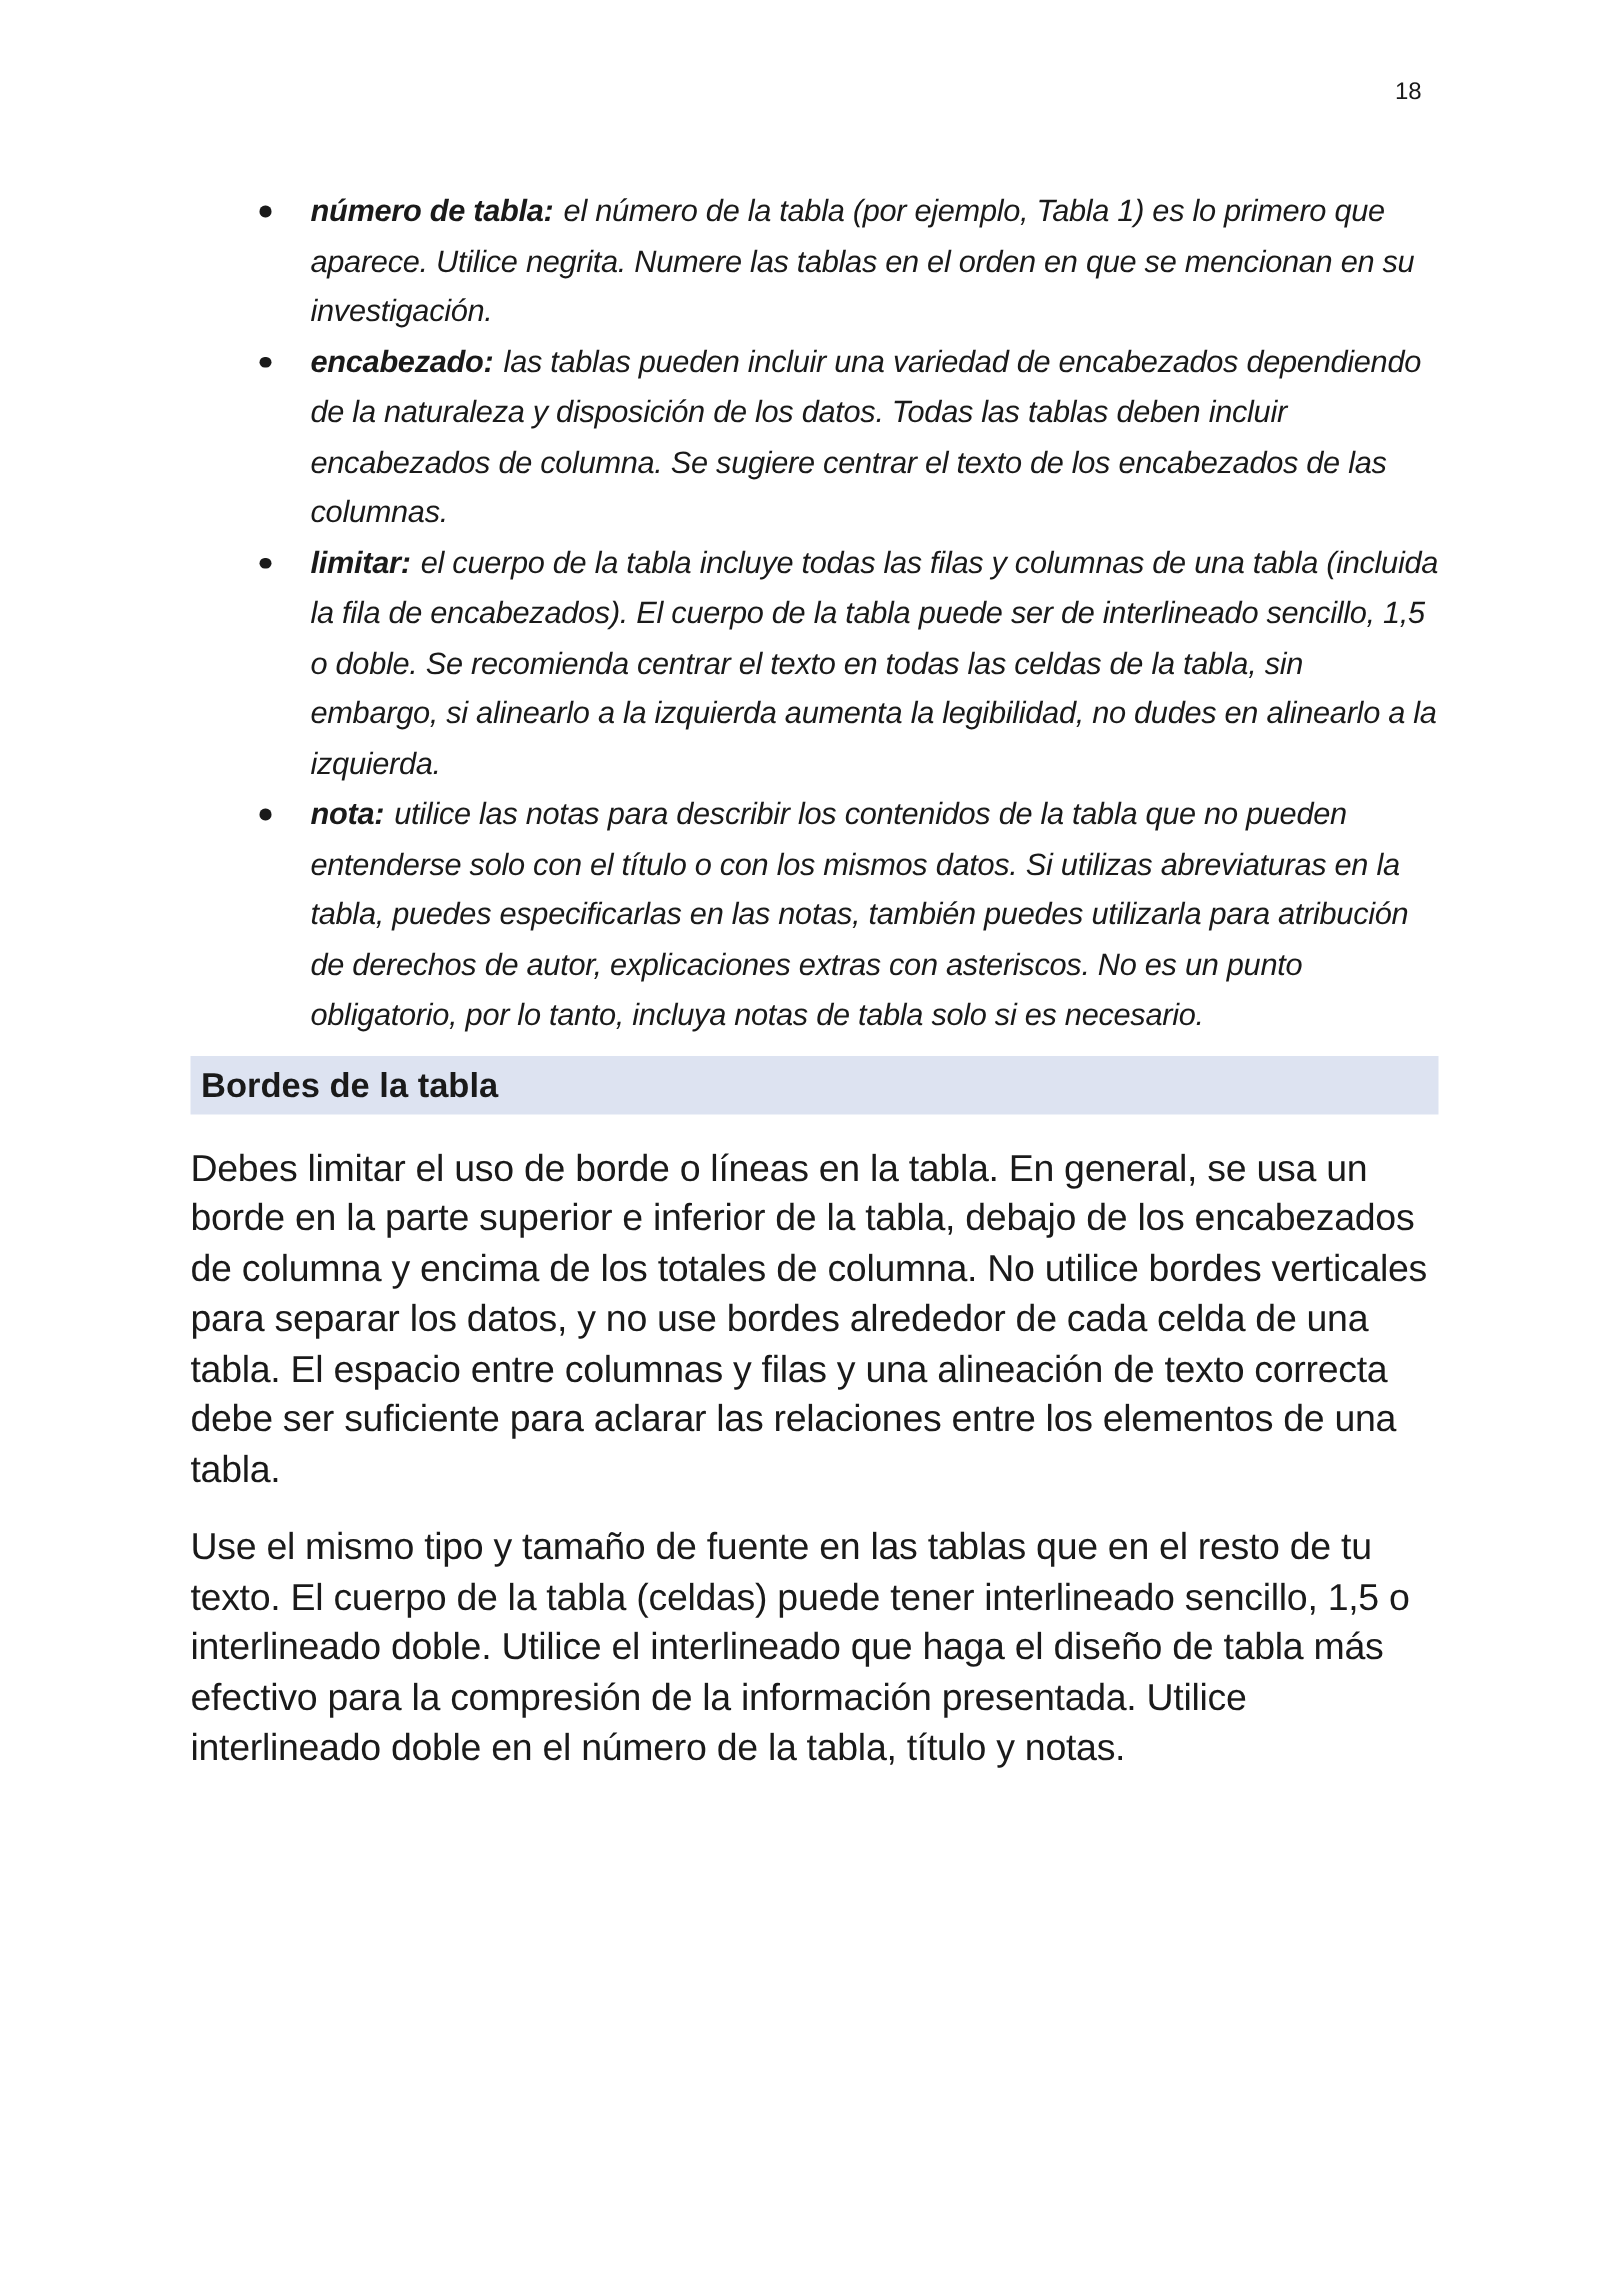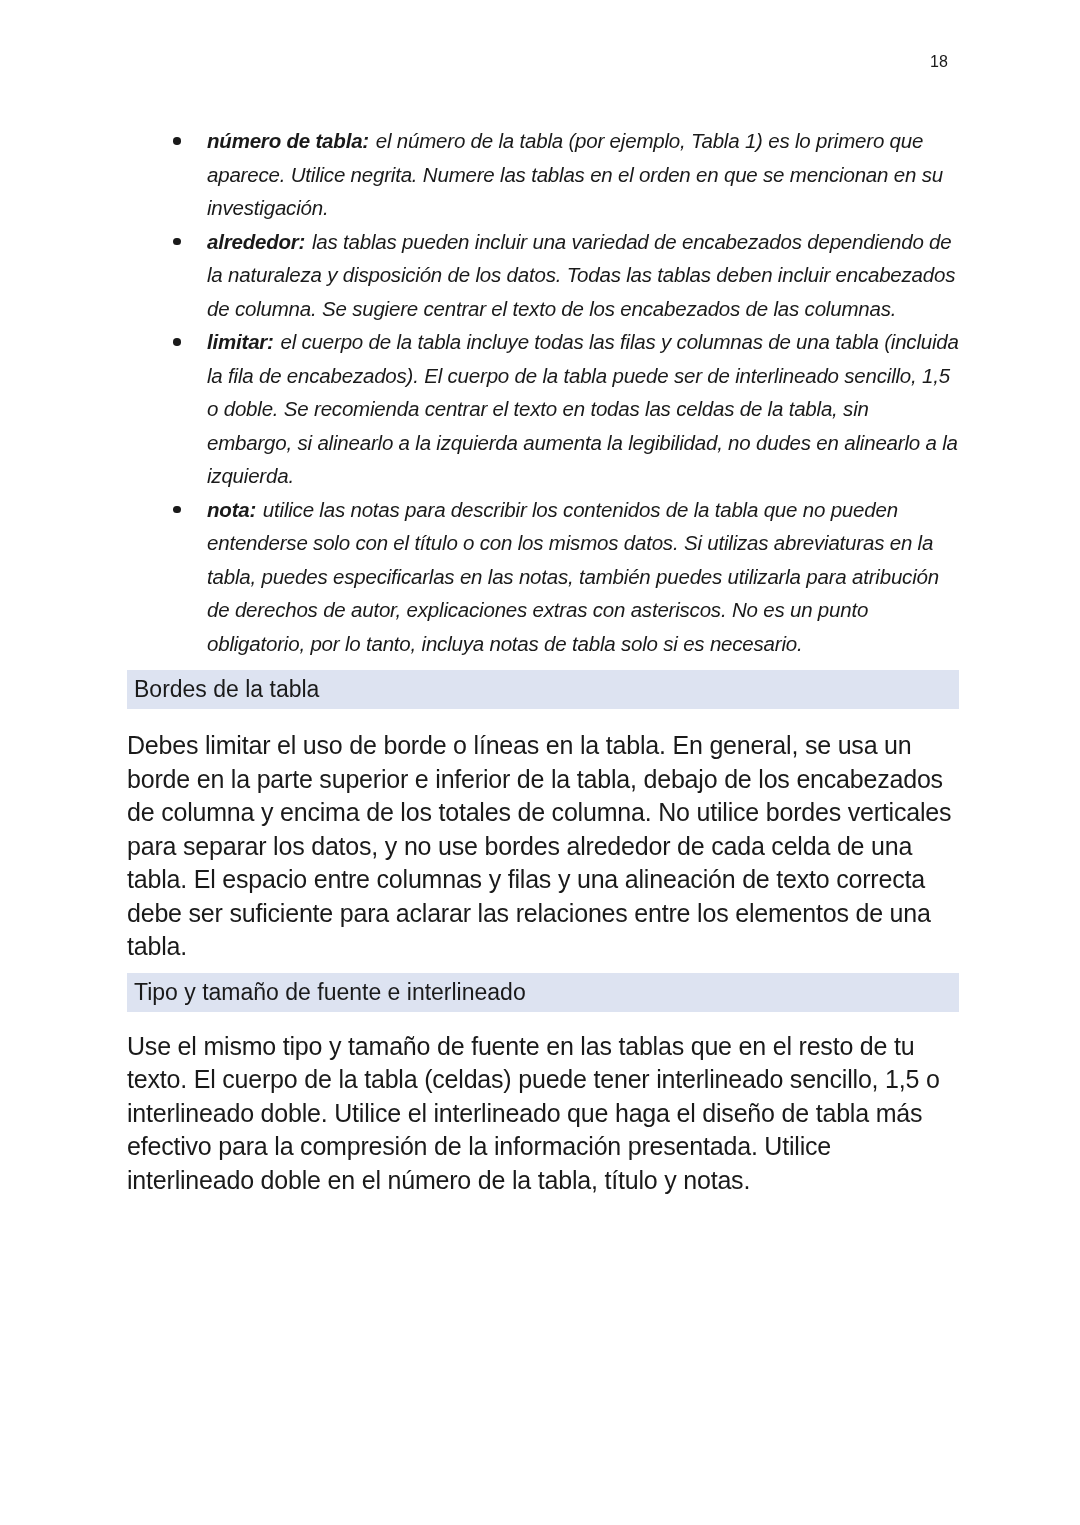--- a/index.html
+++ b/index.html
@@ -52,21 +52,21 @@
     height: 7.5px;
     border-radius: 50%;
     background: #1a1a1a;
   }
   .term {
     font-weight: bold;
     margin-right: 0.33em;
   }
   .section-heading {
     background: #dde3f1;
-    font-weight: normal;
+    font-weight: bold;
     font-size: 23px;
     line-height: 28px;
     padding: 5px 7px 6px 7px;
     margin-top: 10px;
     width: 832px;
   }
   .section-heading.second {
     margin-top: 9px;
   }
   .body-paragraph {
@@ -87,32 +87,31 @@
 
   <div class="page-number">18</div>
 
   <div class="content">
 
     <ul class="bullet-list">
       <li>
         <span class="term">número de tabla:</span><span>el número de la tabla (por ejemplo, Tabla 1) es lo primero que aparece. Utilice negrita. Numere las tablas en el orden en que se mencionan en su investigación.</span>
       </li>
       <li>
-        <span class="term">alrededor:</span><span>las tablas pueden incluir una variedad de encabezados dependiendo de la naturaleza y disposición de los datos. Todas las tablas deben incluir encabezados de columna. Se sugiere centrar el texto de los encabezados de las columnas.</span>
+        <span class="term">encabezado:</span><span>las tablas pueden incluir una variedad de encabezados dependiendo de la naturaleza y disposición de los datos. Todas las tablas deben incluir encabezados de columna. Se sugiere centrar el texto de los encabezados de las columnas.</span>
       </li>
       <li>
         <span class="term">limitar:</span><span>el cuerpo de la tabla incluye todas las filas y columnas de una tabla (incluida la fila de encabezados). El cuerpo de la tabla puede ser de interlineado sencillo, 1,5 o doble. Se recomienda centrar el texto en todas las celdas de la tabla, sin embargo, si alinearlo a la izquierda aumenta la legibilidad, no dudes en alinearlo a la izquierda.</span>
       </li>
       <li>
         <span class="term">nota:</span><span>utilice las notas para describir los contenidos de la tabla que no pueden entenderse solo con el título o con los mismos datos. Si utilizas abreviaturas en la tabla, puedes especificarlas en las notas, también puedes utilizarla para atribución de derechos de autor, explicaciones extras con asteriscos. No es un punto obligatorio, por lo tanto, incluya notas de tabla solo si es necesario.</span>
       </li>
     </ul>
 
     <h2 class="section-heading">Bordes de la tabla</h2>
 
     <p class="body-paragraph">Debes limitar el uso de borde o líneas en la tabla. En general, se usa un borde en la parte superior e inferior de la tabla, debajo de los encabezados de columna y encima de los totales de columna. No utilice bordes verticales para separar los datos, y no use bordes alrededor de cada celda de una tabla. El espacio entre columnas y filas y una alineación de texto correcta debe ser suficiente para aclarar las relaciones entre los elementos de una tabla.</p>
 
-    <h2 class="section-heading second">Tipo y tamaño de fuente e interlineado</h2>
 
     <p class="body-paragraph last">Use el mismo tipo y tamaño de fuente en las tablas que en el resto de tu texto. El cuerpo de la tabla (celdas) puede tener interlineado sencillo, 1,5 o interlineado doble. Utilice el interlineado que haga el diseño de tabla más efectivo para la compresión de la información presentada. Utilice interlineado doble en el número de la tabla, título y notas.</p>
 
   </div>
 </div>
 
 </body></html>

